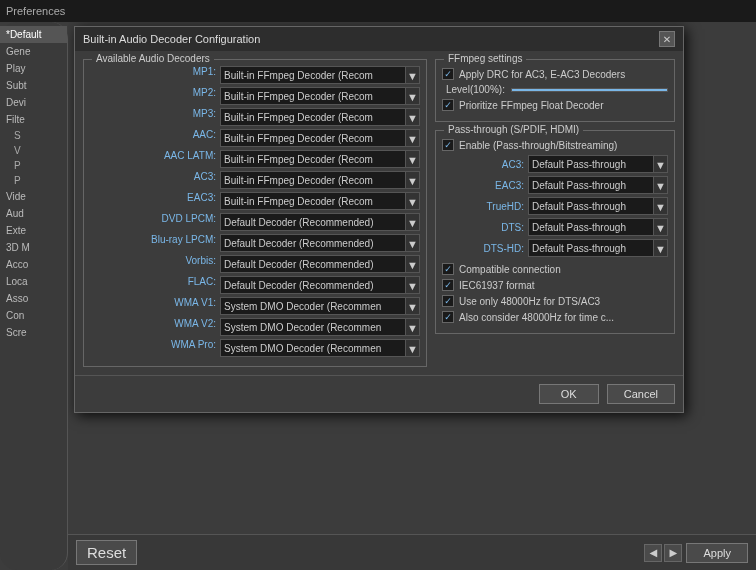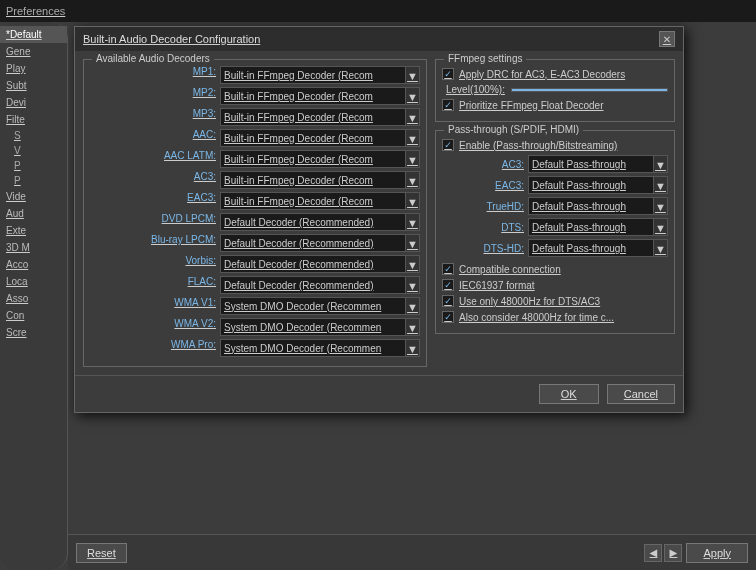--- a/index.html
+++ b/index.html
@@ -13,21 +13,20 @@
       overflow: hidden;
     }
 
     
     .app-window {
       width: 756px;
       height: 570px;
       background: #3c3c3c;
       display: flex;
       flex-direction: column;
-      text-decoration: underline;
     }
 
     .app-titlebar {
       background: #1a1a1a;
       height: 22px;
       display: flex;
       align-items: center;
       padding: 0 6px;
       color: #aaa;
       font-size: 11px;
@@ -348,21 +347,21 @@
       color: #ddd;
       font-size: 11px;
       padding: 3px 16px;
       cursor: pointer;
     }
 
     .reset-btn {
       background: #4a4a4a;
       border: 1px solid #777;
       color: #ddd;
-      font-size: 11px;
+      font-size: 15px;
       padding: 3px 10px;
       cursor: pointer;
     }
 
     .nav-arrows {
       display: flex;
       gap: 2px;
     }
 
     .nav-arrow-btn {

